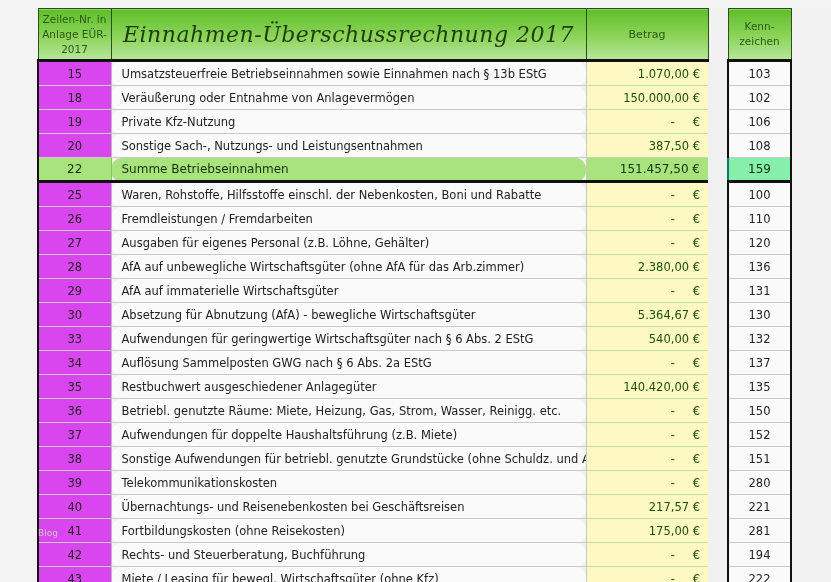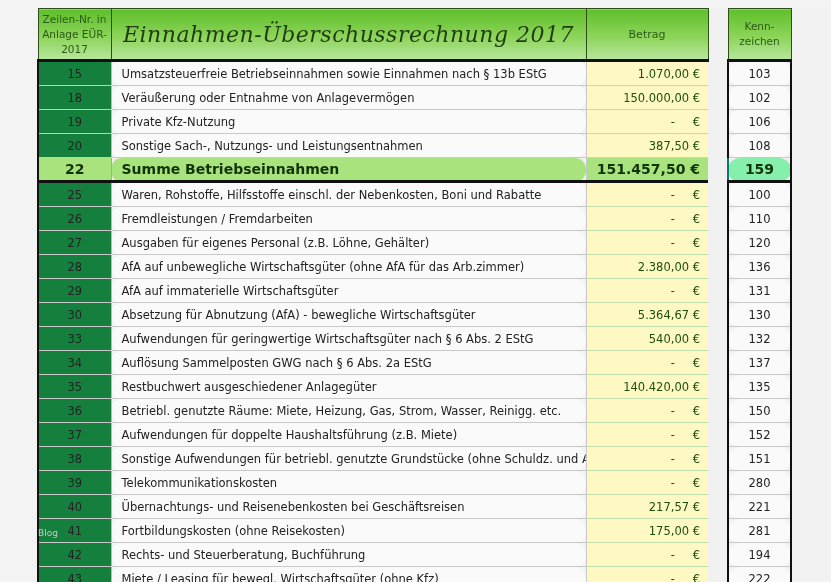--- a/index.html
+++ b/index.html
@@ -29,37 +29,37 @@
       color: #2b5a17; font-weight: normal;
     }
     .hdr .c-nr { font-size: 10.5px; line-height: 15px; text-align: center; }
     .hdr .c-title {
       font-family: "DejaVu Serif", serif; font-style: italic;
       font-size: 22px; color: #1f3d10; text-align: center; letter-spacing: 0.5px;
     }
     .hdr .c-betrag { font-size: 11px; text-align: center; }
 
     .row td { height: 23px; border-bottom: 1px solid #c9c9c9; font-size: 11.5px; color: #222; }
-    .row .c-nr { background: #15803d; text-align: center; border-left: 2px solid #111; border-right: 1px solid #bbb; }
+    .row .c-nr { background: #d946ef; text-align: center; border-left: 2px solid #111; border-right: 1px solid #bbb; }
     .row .c-desc { background: #fafafa; padding-left: 10px; border-radius: 11px; }
     .row .c-betrag { background: #fef9c3; text-align: right; padding-right: 8px; color: #1d4f0b; border-left: 1px solid #c9c9c9; border-bottom: 1px solid #c2dcae; }
-    .row.sum td { background: #a9e37e; font-weight: bold; font-size: 14px; color: #11330a; border-bottom: 3px solid #111; height: 22px; }
+    .row.sum td { background: #a9e37e; font-weight: normal; font-size: 12px; color: #11330a; border-bottom: 3px solid #111; height: 22px; }
     .row.sum .c-nr { border-right: 1px solid #8fbf6a; }
     .row.sum .c-betrag { color: #11330a; }
     .dash-amt { display: inline-block; }
     .dash-amt .d { display: inline-block; width: 22px; text-align: left; }
 
     
     .kz-table {
       position: absolute; left: 727px; top: 8px;
       border-collapse: collapse; table-layout: fixed; width: 65px;
     }
     .kz-table td, .kz-table th { padding: 0; }
     .kz-table .hdr th { font-size: 10.5px; line-height: 15px; text-align: center; }
-    .kz-table .row td { background: #fafafa; text-align: center; border-left: 2px solid #111; border-right: 2px solid #111; border-radius: 12px; }
+    .kz-table .row td { background: #fafafa; text-align: center; border-left: 2px solid #111; border-right: 2px solid #111; }
     .kz-table .row.sum td { background: #86efac; border-left: 2px solid #0f766e; border-right: 2px solid #111; margin-left: 42px; }
     .gap { position: absolute; left: 707px; top: 8px; width: 20px; height: 574px; background: #f1f1f1; }
   </style>
 </head>
 <body>
 
 <div class="sheet">
   <div class="top-margin"></div>
   <div class="left-margin"></div>
   <div class="gap"></div>

